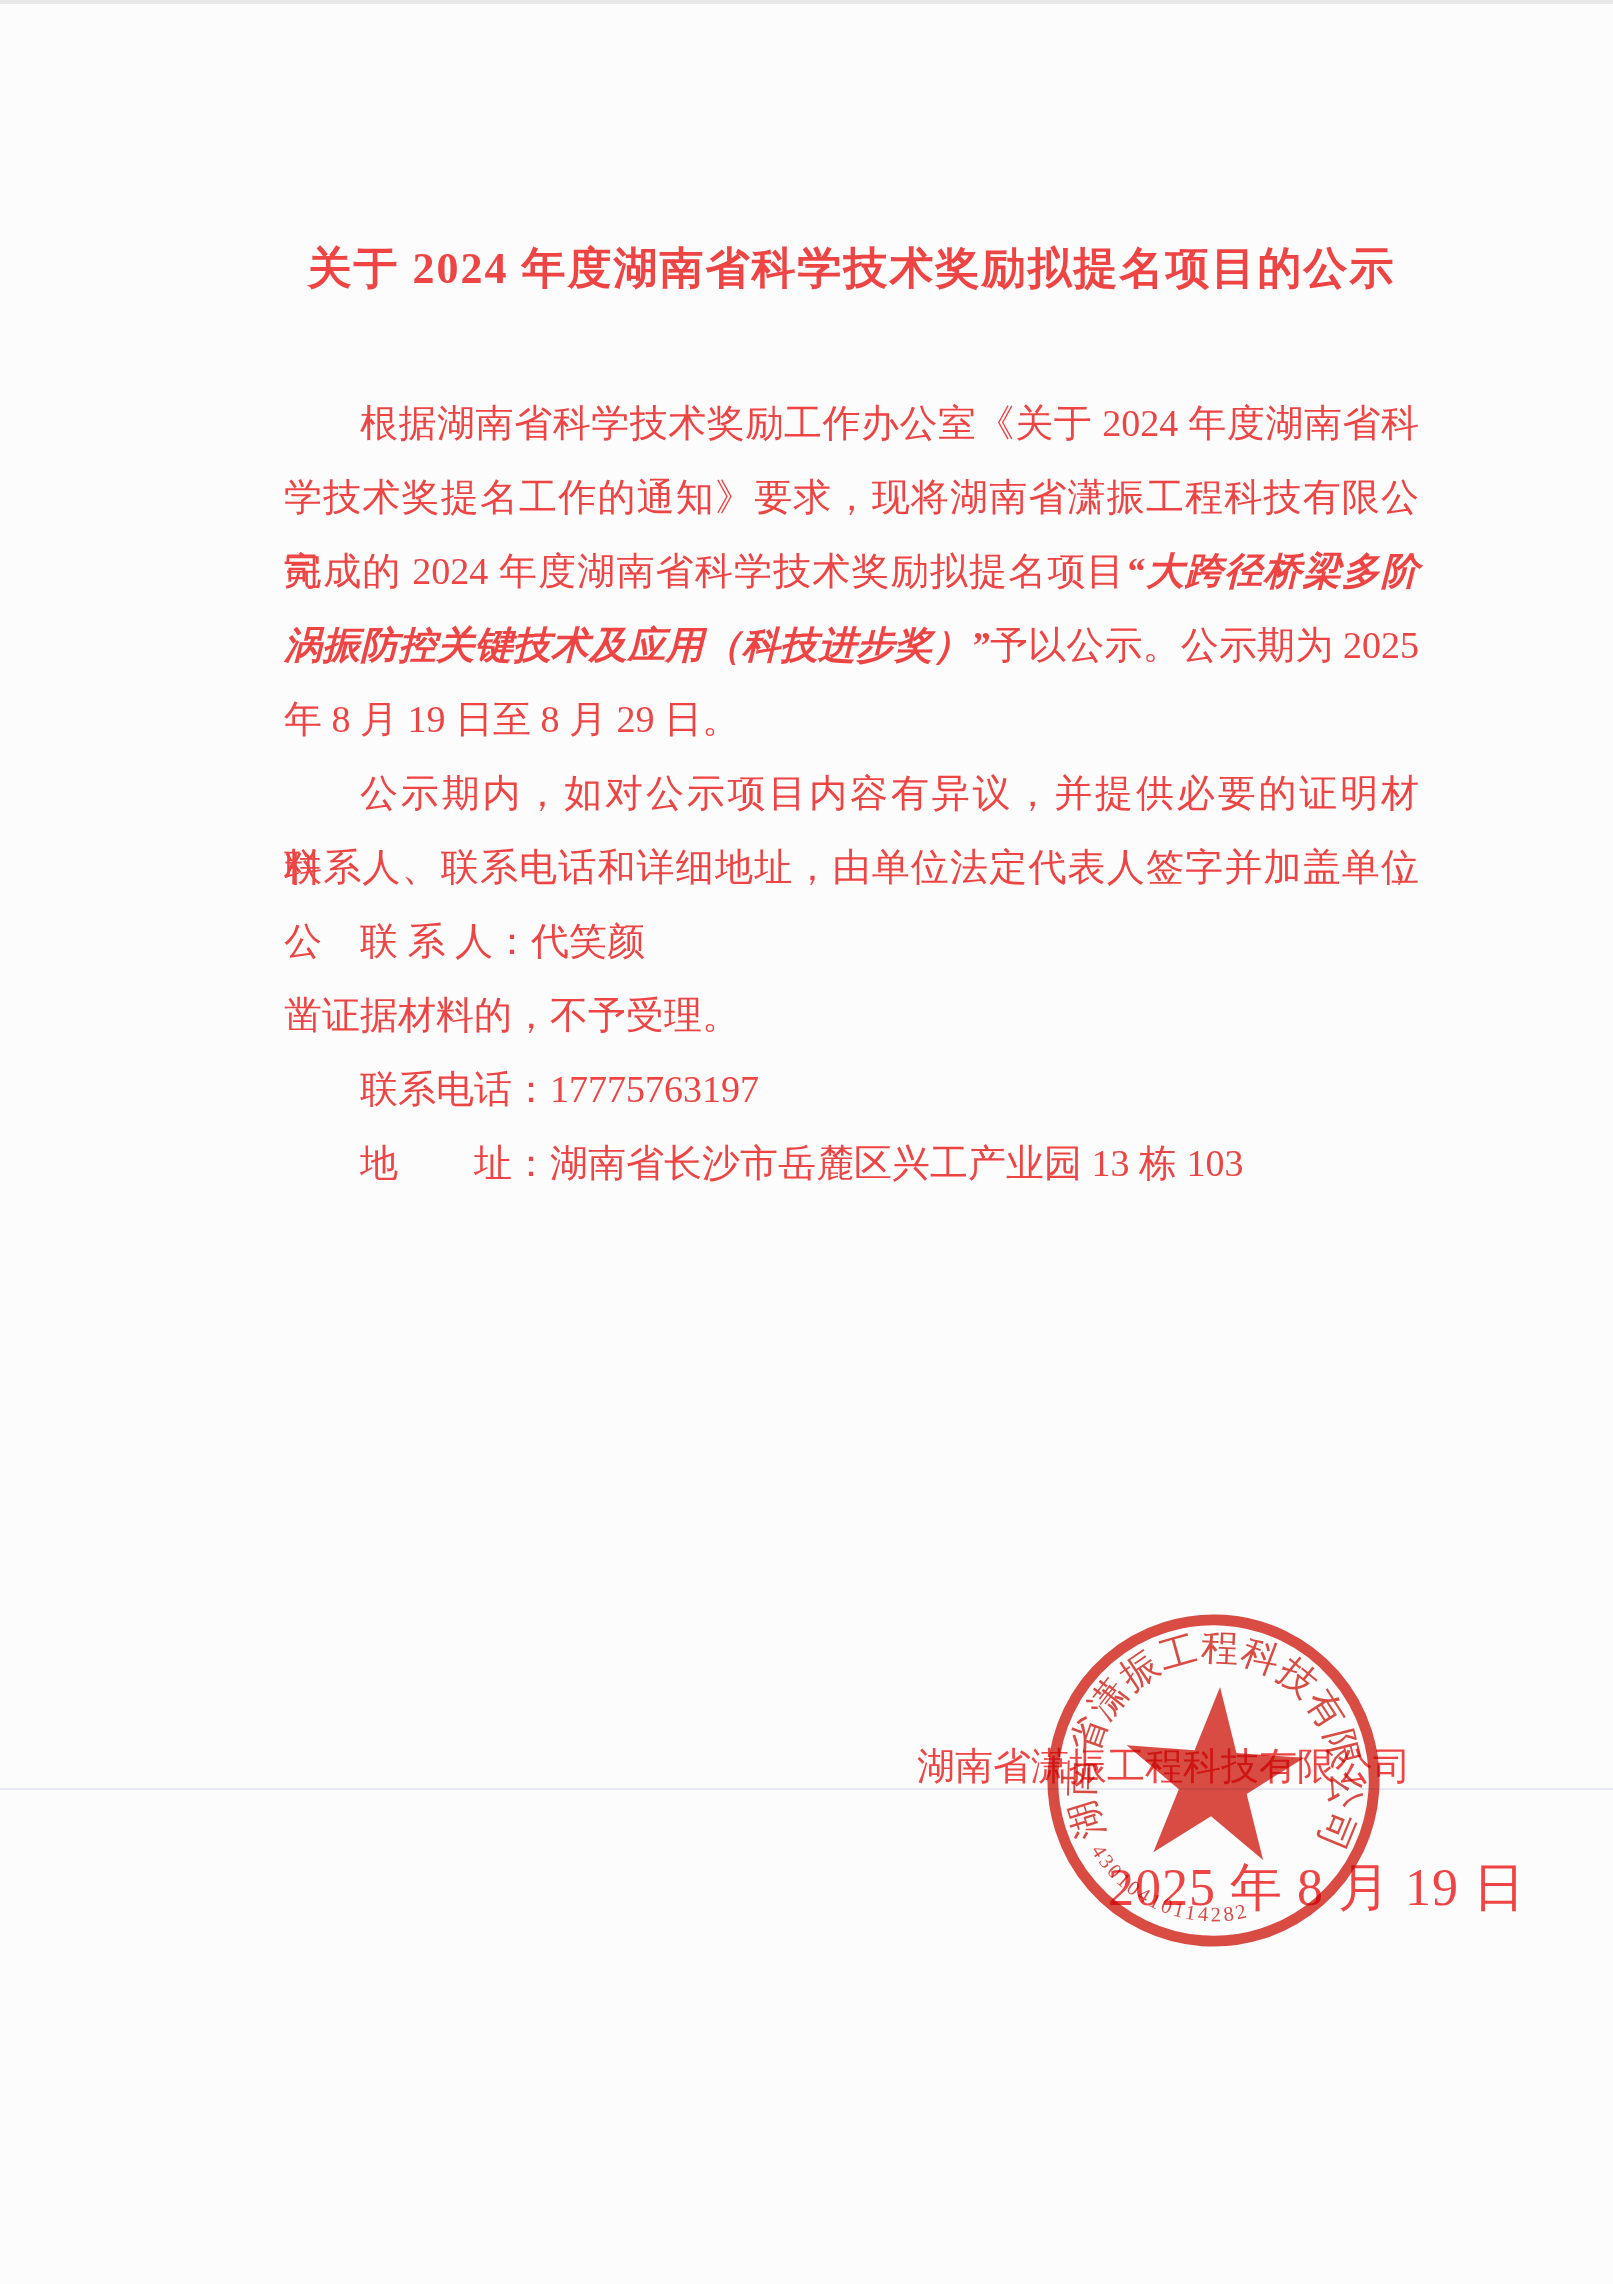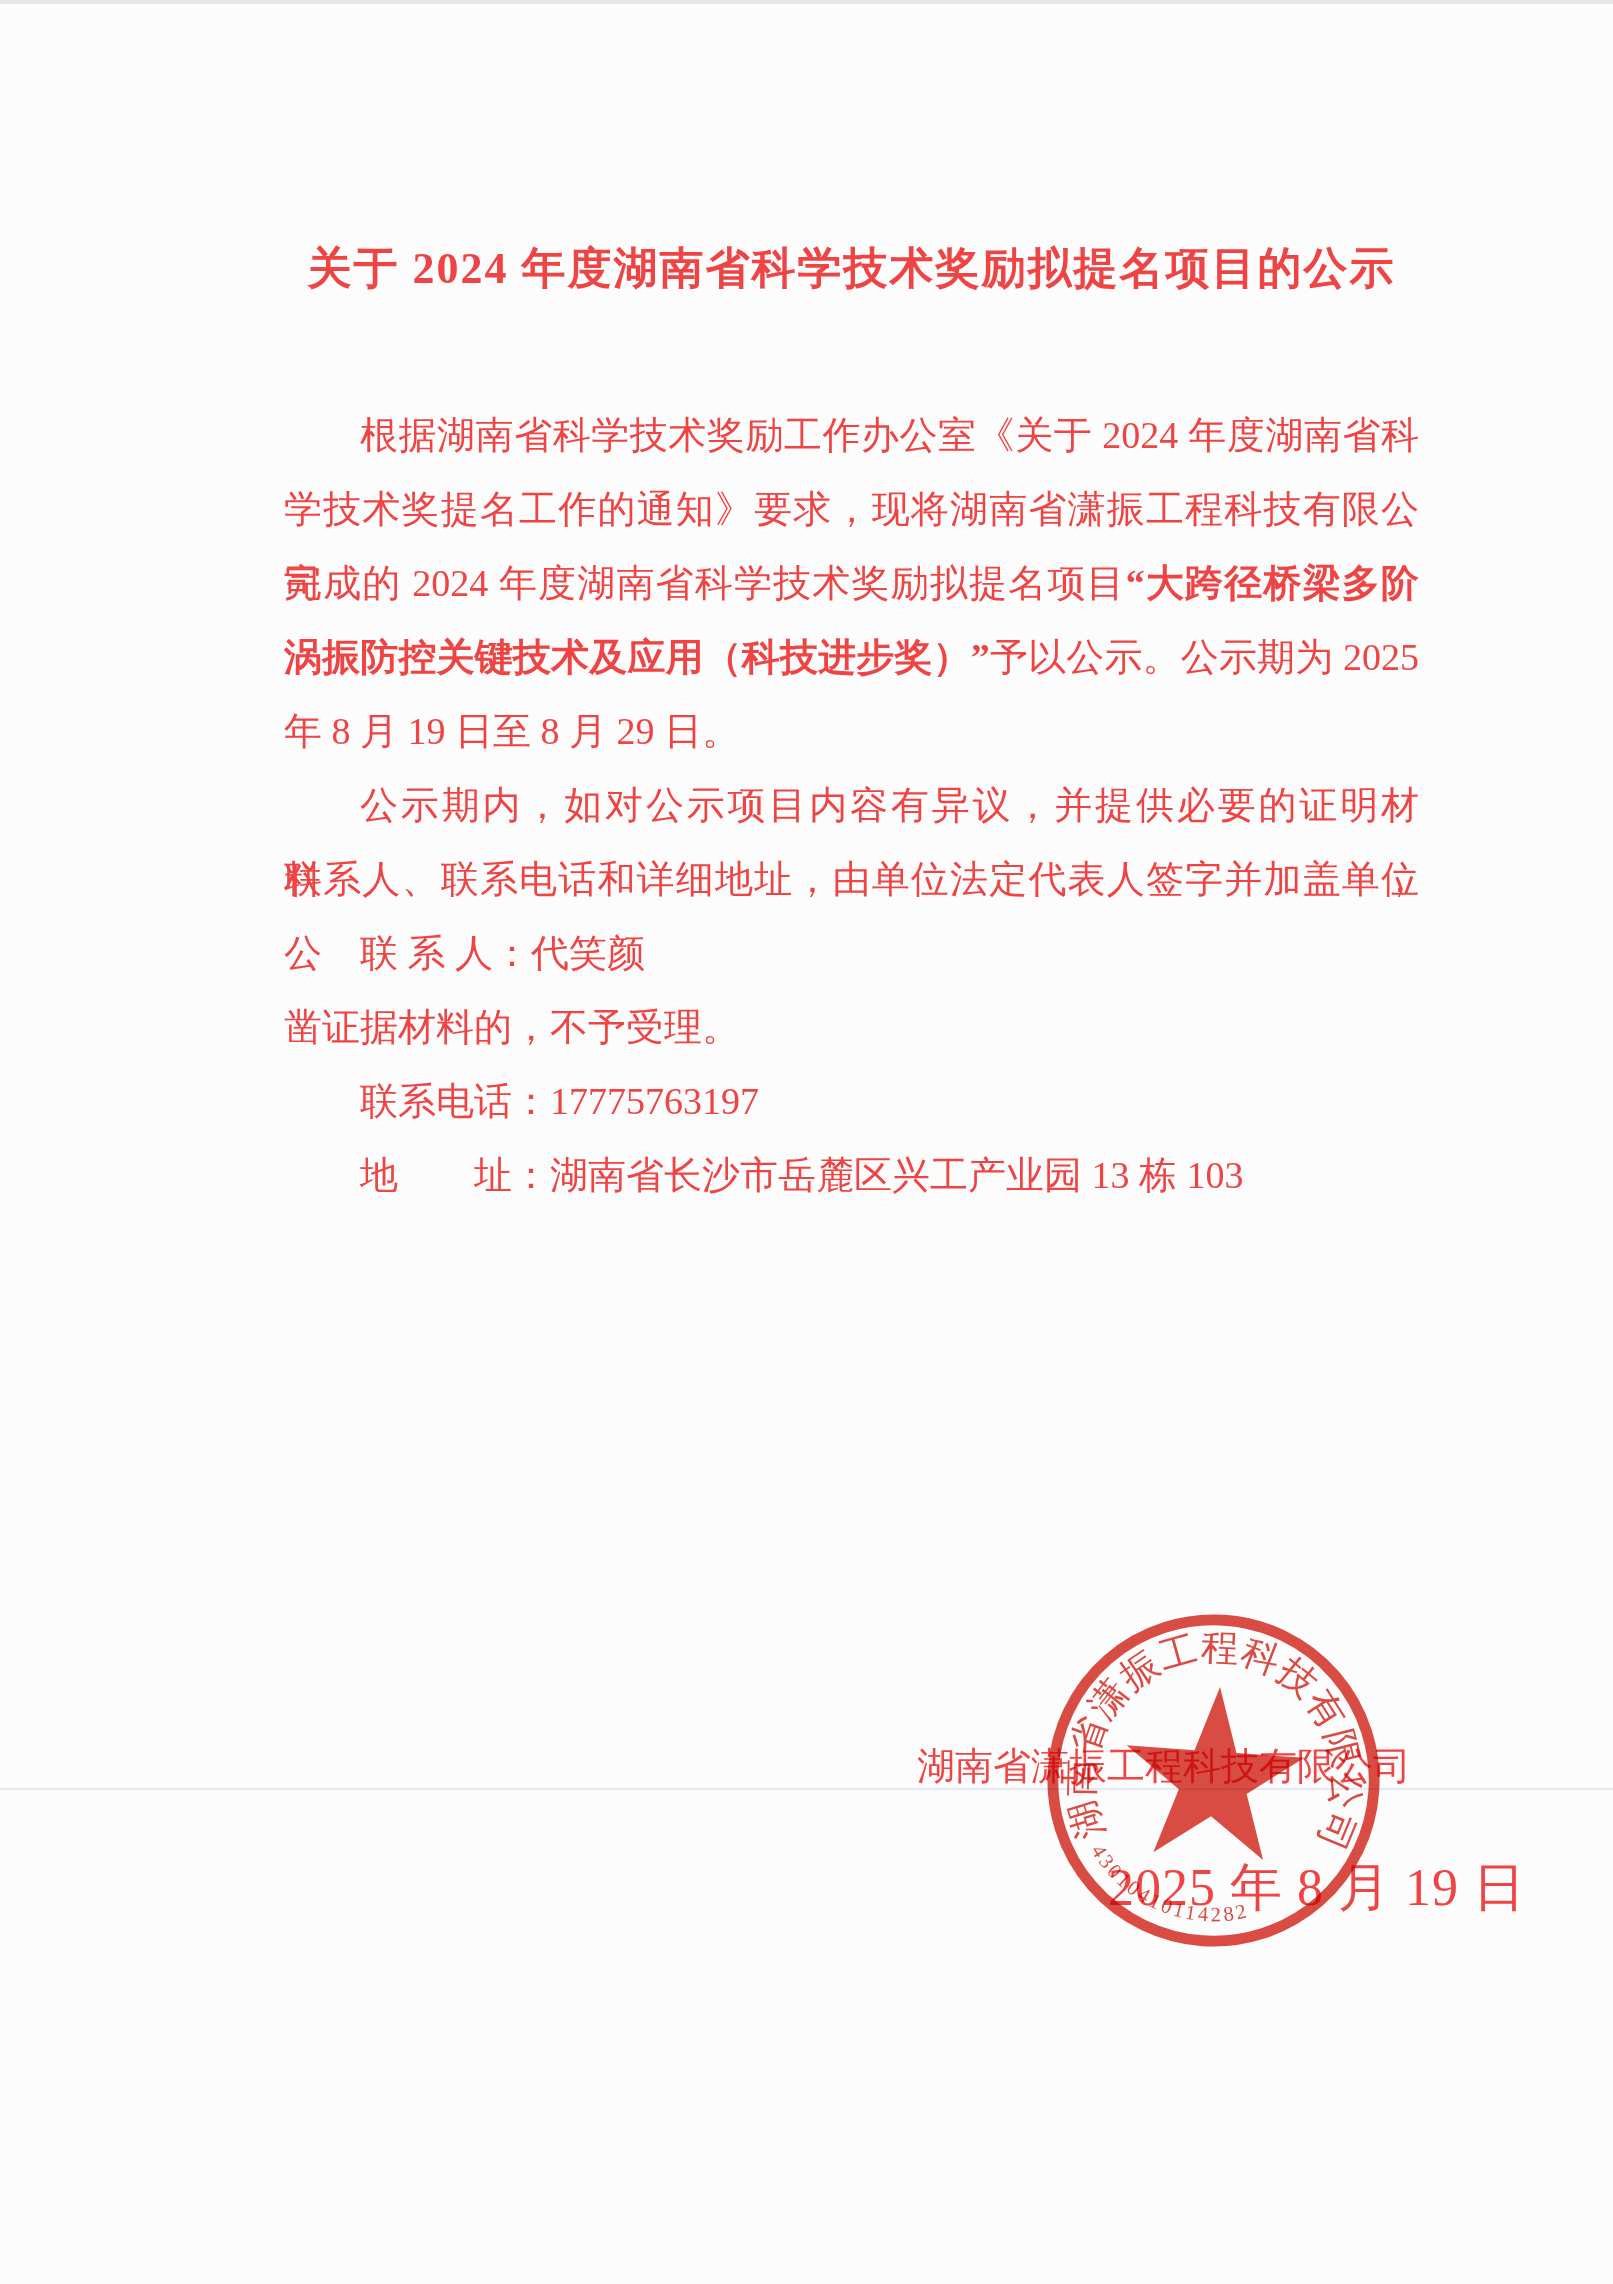--- a/index.html
+++ b/index.html
@@ -11,32 +11,32 @@
     font-family:"Liberation Serif","DejaVu Serif",serif;
     color:#ef4444;
     overflow:hidden;
   }
   .title {
     position:absolute; top:235px; left:284px; width:1135px;
     font-size:44px; font-weight:bold; letter-spacing:2px;
     text-align:center; white-space:nowrap;
   }
   .body-block {
-    position:absolute; top:394px; left:284px; width:1135px;
+    position:absolute; top:382px; left:284px; width:1135px;
     font-size:38px;
   }
   .line { height:74px; line-height:74px; white-space:nowrap; }
   .line.justify {
     white-space:normal;
     text-align:justify;
     text-align-last:justify;
     text-justify:inter-ideograph;
   }
   .line.indent { text-indent:76px; }
-  .seg-bold { font-weight:bold; }
+  .seg-bold { font-weight:bold;font-style:italic; }
   .hairline {
     position:absolute; top:1784px; left:0; width:1613px; height:2px;
     background:#dfe1ee; opacity:.75;
   }
   .sig-company {
     position:absolute; top:1737px; left:917px; width:492px;
     font-size:38px; white-space:nowrap; text-align:justify; text-align-last:justify;
   }
   .sig-date {
     position:absolute; top:1849px; left:1108px; width:304px;

